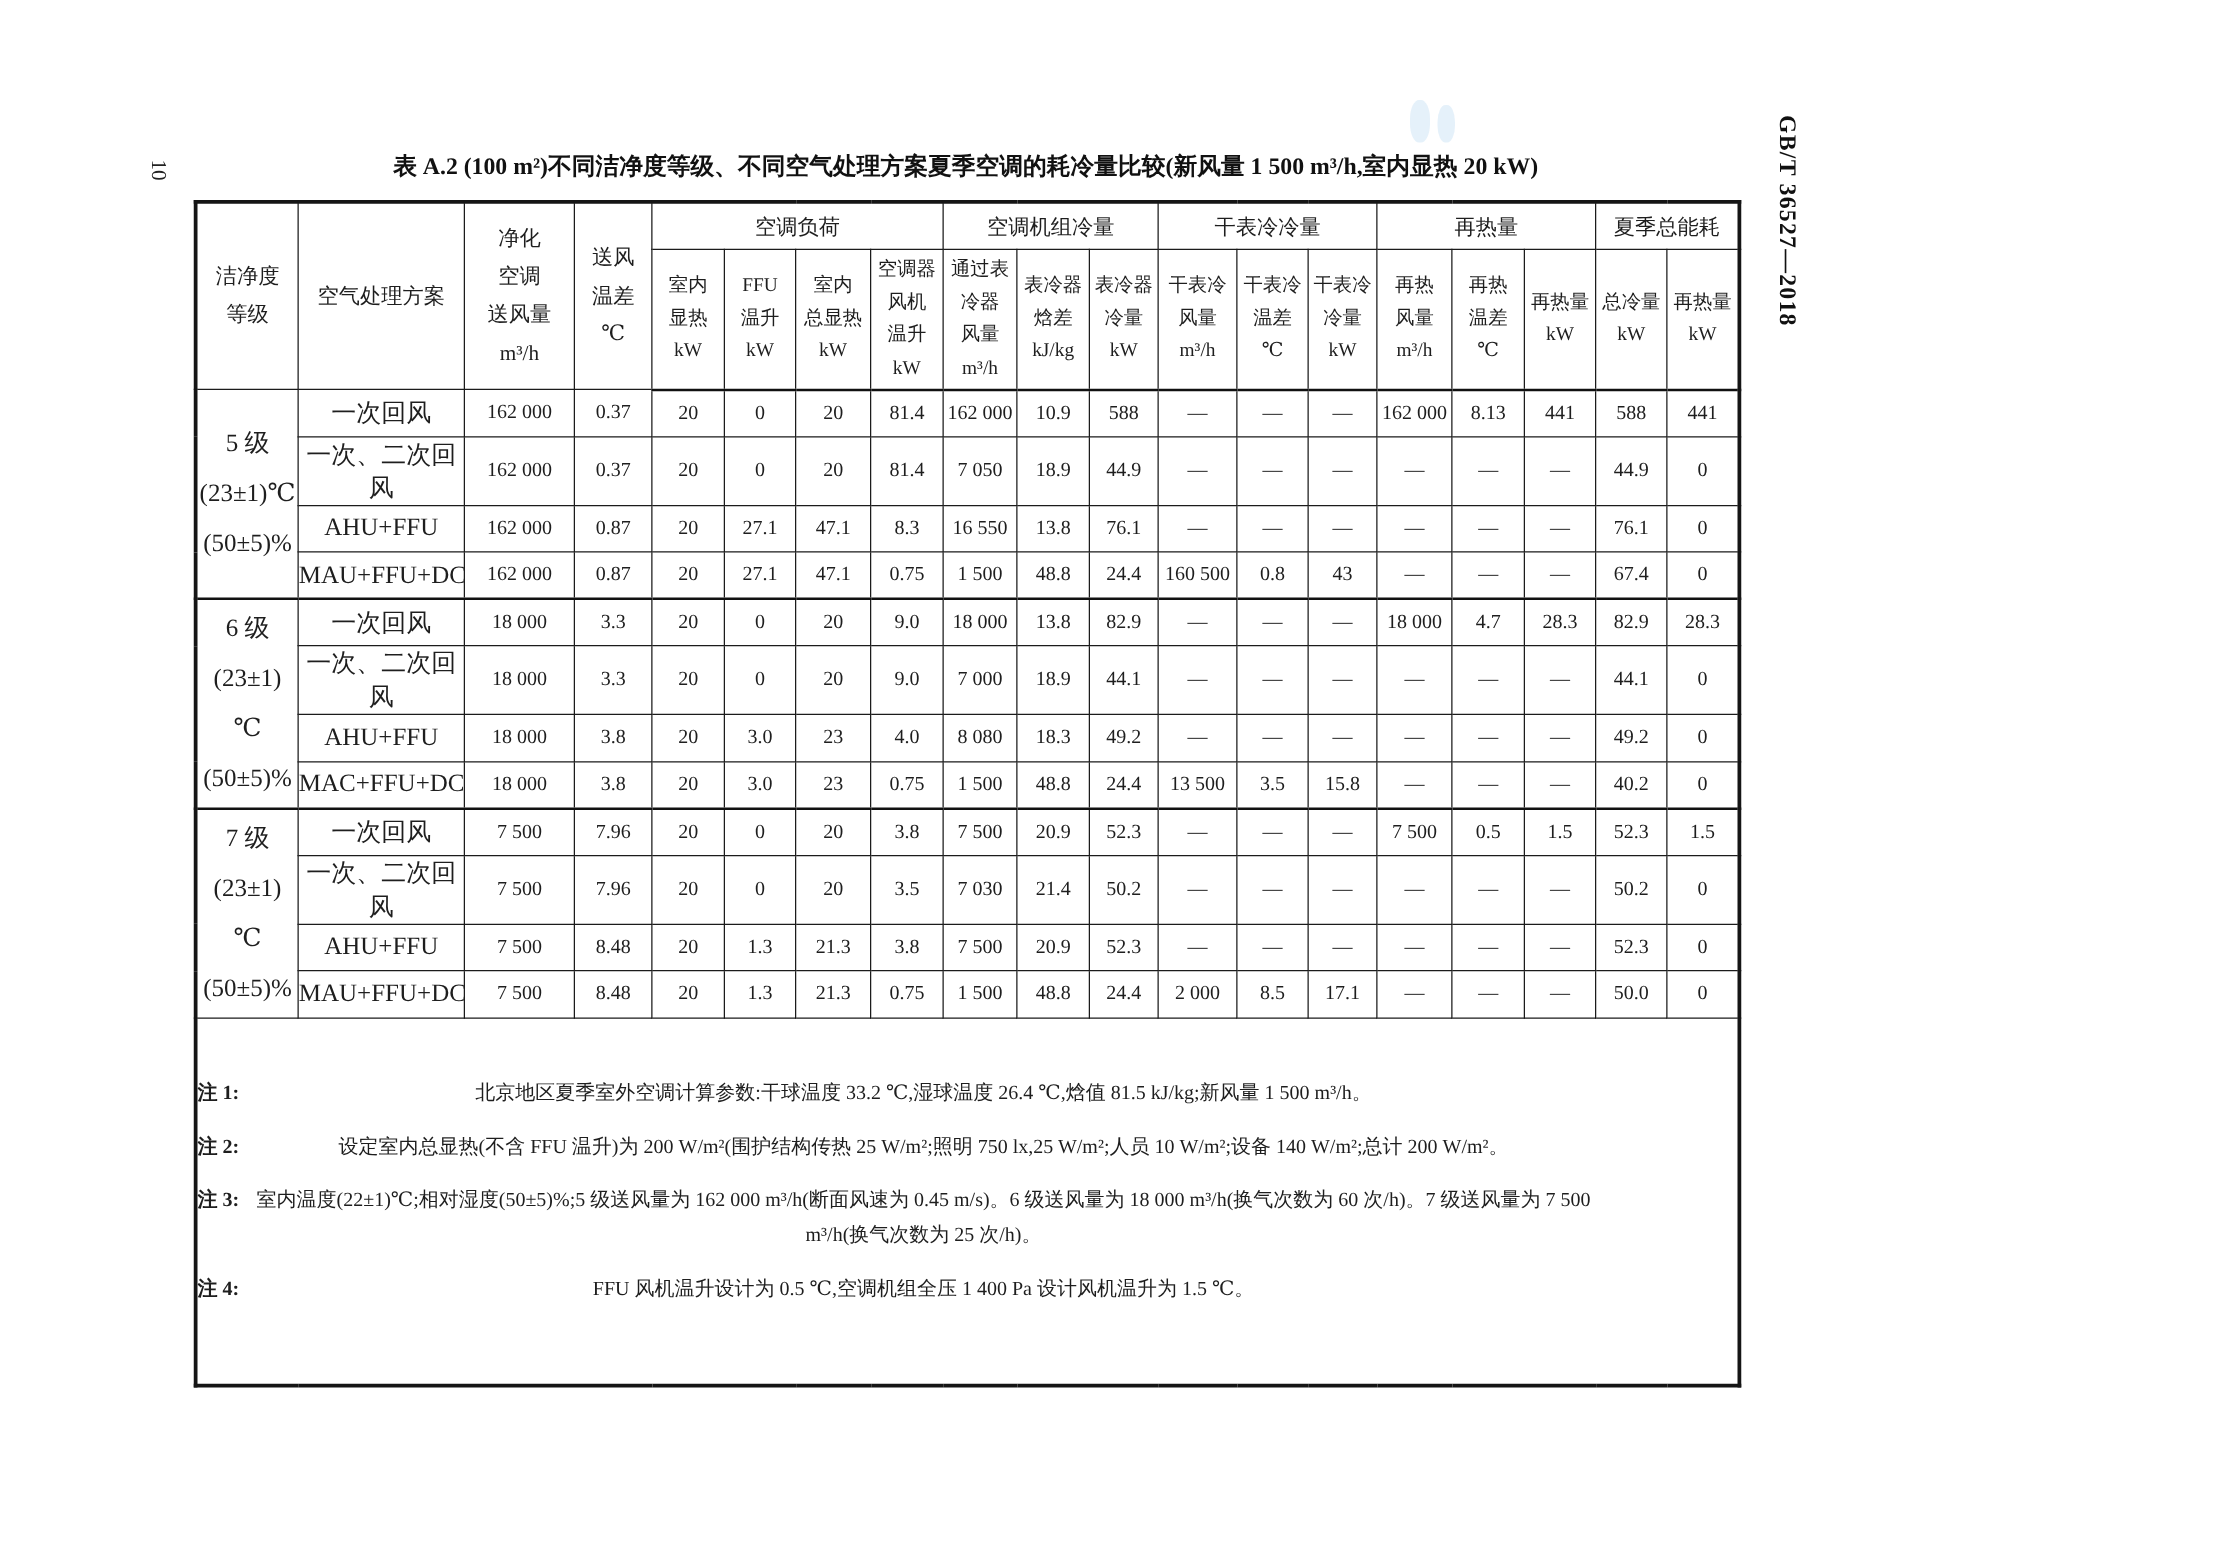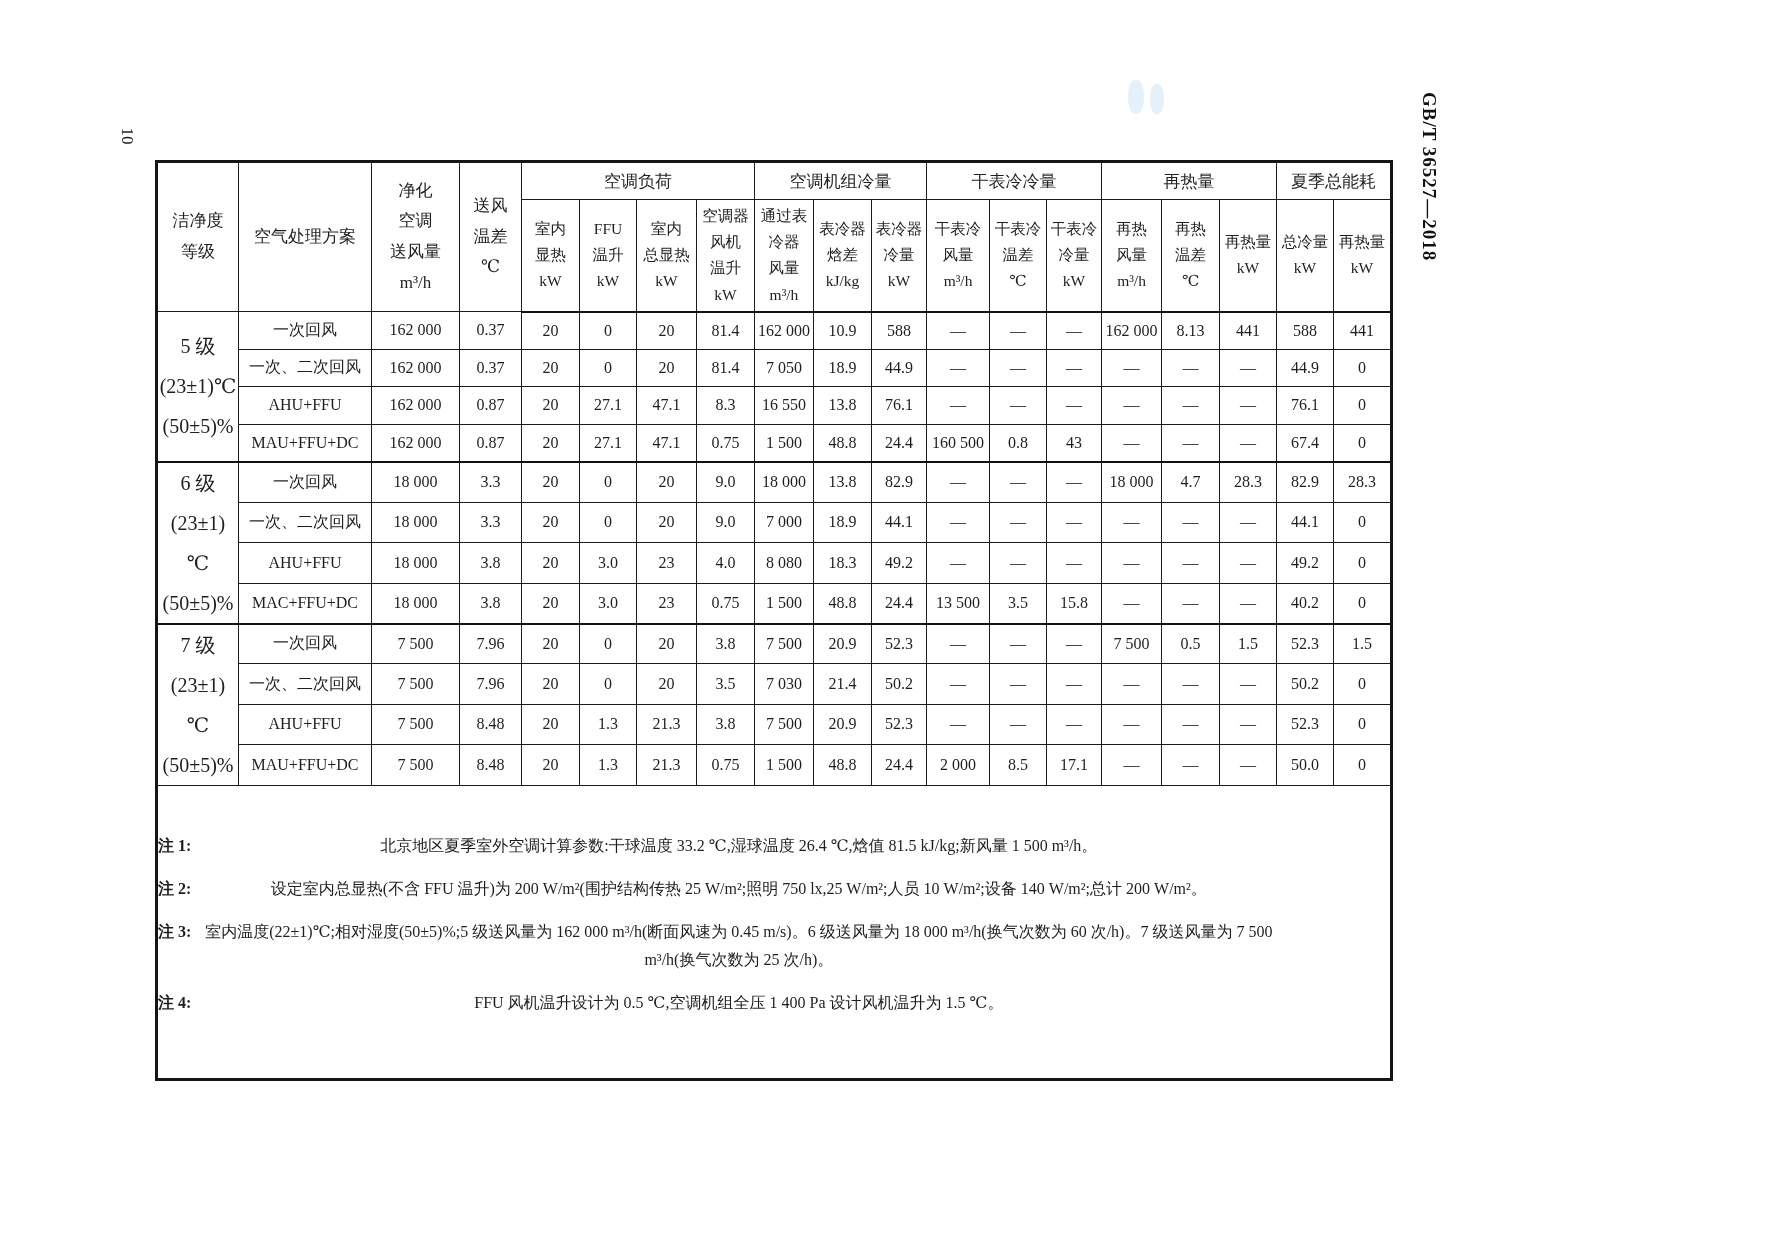--- a/index.html
+++ b/index.html
@@ -33,39 +33,40 @@
     color:#1e1e1e;overflow:hidden;
   }
   tr.h-group{height:38px;}
   tr.h-group th{font-size:17px;font-weight:normal;}
   tr.h-sub{height:112px;}
   tr.h-sub th{font-size:15.5px;font-weight:normal;line-height:1.7;}
   th.fixed-h{font-size:16px;font-weight:normal;line-height:1.8;}
   tbody tr{height:37.5px;}
   tbody td{font-size:16px;}
   td.level{font-size:20px;line-height:2.0;}
-  td.scheme{font-size:16px;}
+  td.scheme{font-size:20px;}
   tr.group-start td{border-top:2.5px solid #111;}
   thead tr.h-sub th{border-bottom:2px solid #111;}
   td.notes-cell{
     border-top:3px solid #111;height:292px;vertical-align:top;text-align:left;
     padding:26px 30px 0 48px;
   }
   .note-row{display:flex;align-items:flex-start;margin-bottom:15px;font-size:16px;line-height:1.75;}
   .note-label{flex:0 0 auto;font-weight:bold;white-space:nowrap;}
   .note-text{flex:1 1 auto;max-width:1095px;}
 </style>
 </head>
 <body>
 
 <div class="sheet">
   <div class="page-num">10</div>
   <div class="std-code">GB/T 36527—2018</div>
   <div class="artifact a1"></div>
   <div class="artifact a2"></div>
+  <div class="doc-title">表 A.2  (100 m²)不同洁净度等级、不同空气处理方案夏季空调的耗冷量比较(新风量 1 500 m³/h,室内显热 20 kW)</div>
 
   <table class="main">
     <colgroup>
         <col style="width: 82px;">
         <col style="width: 133px;">
         <col style="width: 88px;">
         <col style="width: 62px;">
         <col style="width: 58px;">
         <col style="width: 57px;">
         <col style="width: 60px;">

